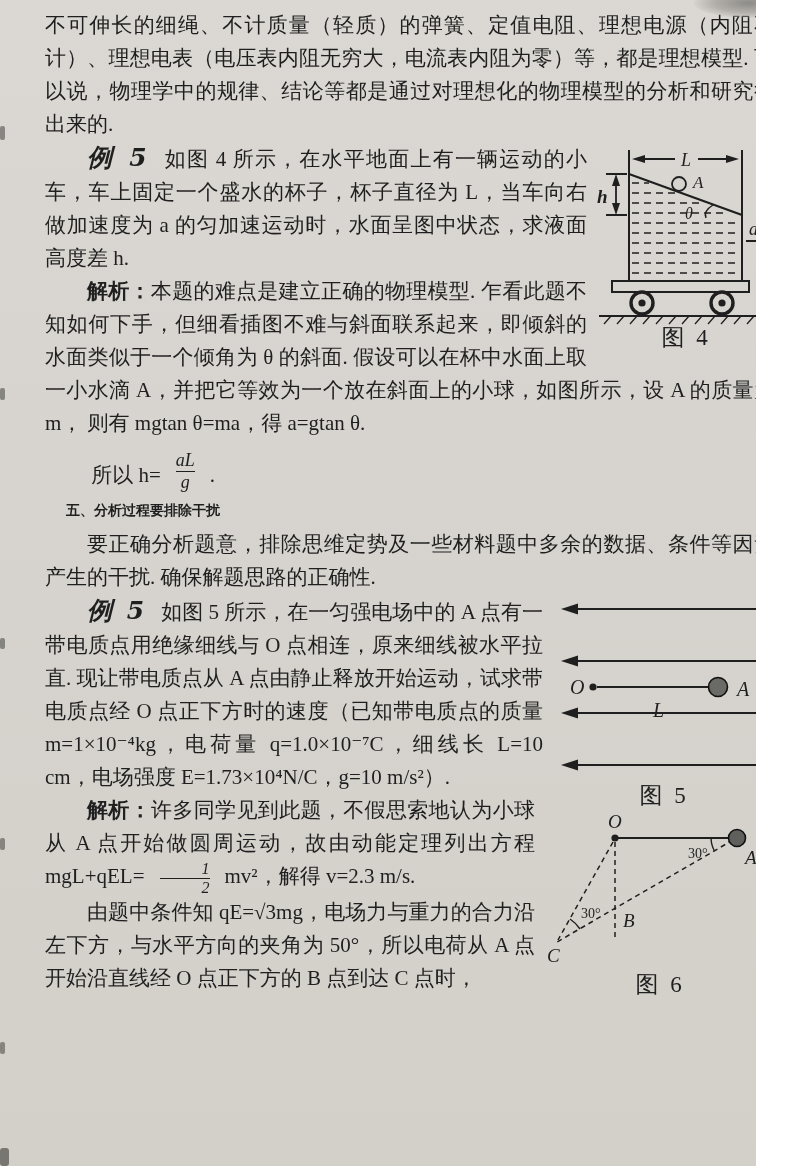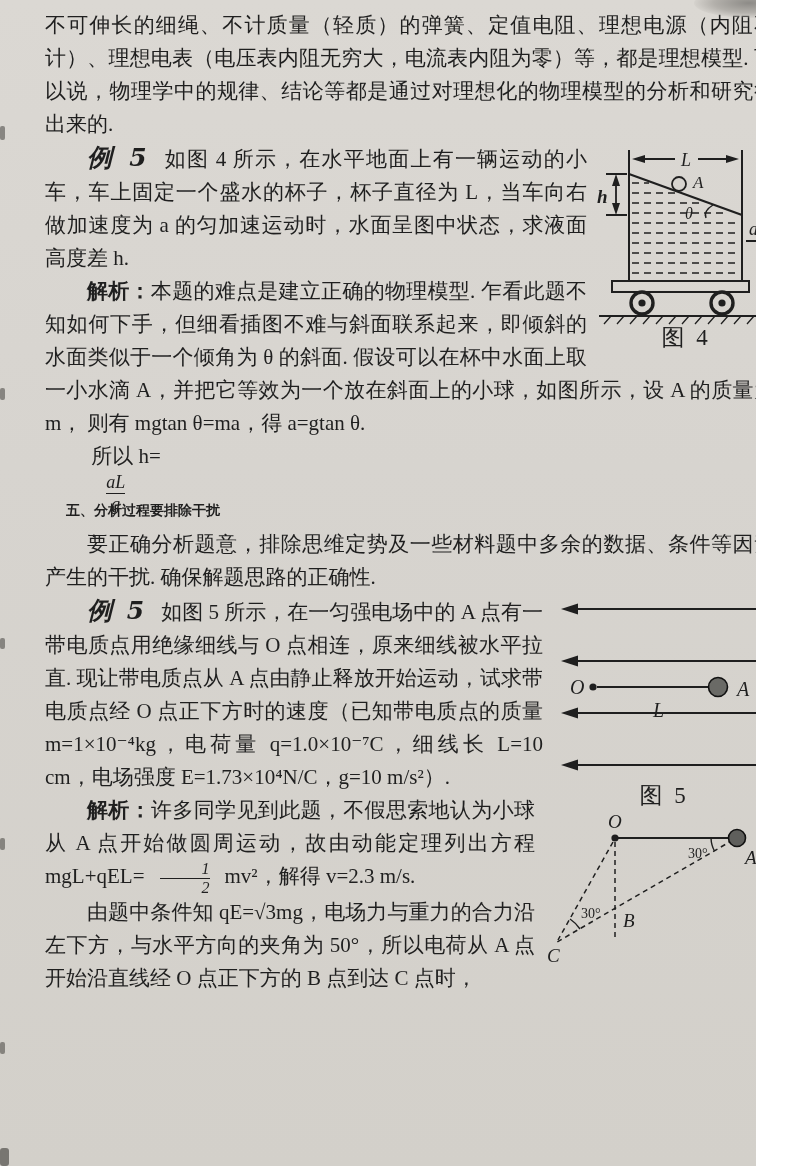--- a/index.html
+++ b/index.html
@@ -19,21 +19,21 @@
     font-weight:bold; font-style:italic; font-size:25px; letter-spacing:3px;
     padding-right:14px; font-family:"DejaVu Serif",serif;
   }
   .lbl { font-weight:bold; }
   h3 { font-size:14px; font-weight:bold; margin:2px 0 0 0; line-height:34px; text-indent:1.5em;font-family:Liberation Mono, monospace; }
   .figfloat { float:right; text-align:center; text-indent:0; }
   .fig4 { width:178px; margin:2px 0 4px 10px; }
   .fig5 { width:222px; margin:3px 0 4px 10px; }
   .fig6 { width:230px; clear:right; margin:2px 0 0 10px; }
   .caption { font-size:23px; line-height:25px; letter-spacing:3px; text-indent:0; }
-  .formula-line { display:flex; align-items:flex-start; padding-left:2.2em; height:52px; text-indent:0;flex-direction:column; }
+  .formula-line { display:flex; align-items:flex-end; padding-left:2.2em; height:52px; text-indent:0; }
   .frac { display:inline-flex; flex-direction:column; align-items:center; vertical-align:middle; font-style:italic; margin:0 15px; }
   .frac .fbar { align-self:stretch; height:0; border-top:1.7px solid #1f1f1f; margin:1px 0; }
   .frac .fnum, .frac .fden { font-size:18px; line-height:19px; }
   .fracsm .fnum, .fracsm .fden { font-size:16px; line-height:16px; }
   svg { display:block; margin:0 auto; }
   svg text { font-family:"Liberation Serif","DejaVu Serif",serif; }
   .edge-line { position:absolute; left:789px; top:16px; width:2px; height:1150px; background:#53514c; }
   .corner-shade {
     position:absolute; left:694px; top:-12px; width:110px; height:30px; border-radius:50%;
     background:radial-gradient(ellipse at center,#8d8b87 0%,#b3b0ab 45%,rgba(215,212,207,0) 75%);
@@ -160,20 +160,21 @@
         <circle cx="192" cy="24" r="8.5" fill="#5f5f5c" stroke="#111" stroke-width="1.6"></circle>
         <path d="M166 24 Q166.3 31.5 169.5 37" stroke="#1f1f1f" stroke-width="1.4" fill="none"></path>
         <path d="M25 105 Q31 109 35 115" stroke="#1f1f1f" stroke-width="1.4" fill="none"></path>
         <text x="63" y="14" font-size="19" font-style="italic" fill="#1f1f1f">O</text>
         <text x="200" y="50" font-size="19" font-style="italic" fill="#1f1f1f">A</text>
         <text x="78" y="113" font-size="19" font-style="italic" fill="#1f1f1f">B</text>
         <text x="2" y="148" font-size="19" font-style="italic" fill="#1f1f1f">C</text>
         <text x="143" y="44" font-size="14" fill="#1f1f1f">30°</text>
         <text x="36" y="104" font-size="14" fill="#1f1f1f">30°</text>
       </svg>
+      <div class="caption">图 6</div>
     </div>
 
     <p><span class="lbl">解析：</span><span>许多同学见到此题，不假思索地认为小球从 A 点开始做圆周运动，故由动能定理列出方程 mgL+qEL=</span><span class="frac fracsm">
           <span class="fnum">1</span>
           <span class="fbar"></span>
           <span class="fden">2</span>
         </span><span>mv²，解得 v=2.3 m/s.</span></p>
 
     <p>由题中条件知 qE=√3mg，电场力与重力的合力沿左下方，与水平方向的夹角为 50°，所以电荷从 A 点开始沿直线经 O 点正下方的 B 点到达 C 点时，</p>
 

